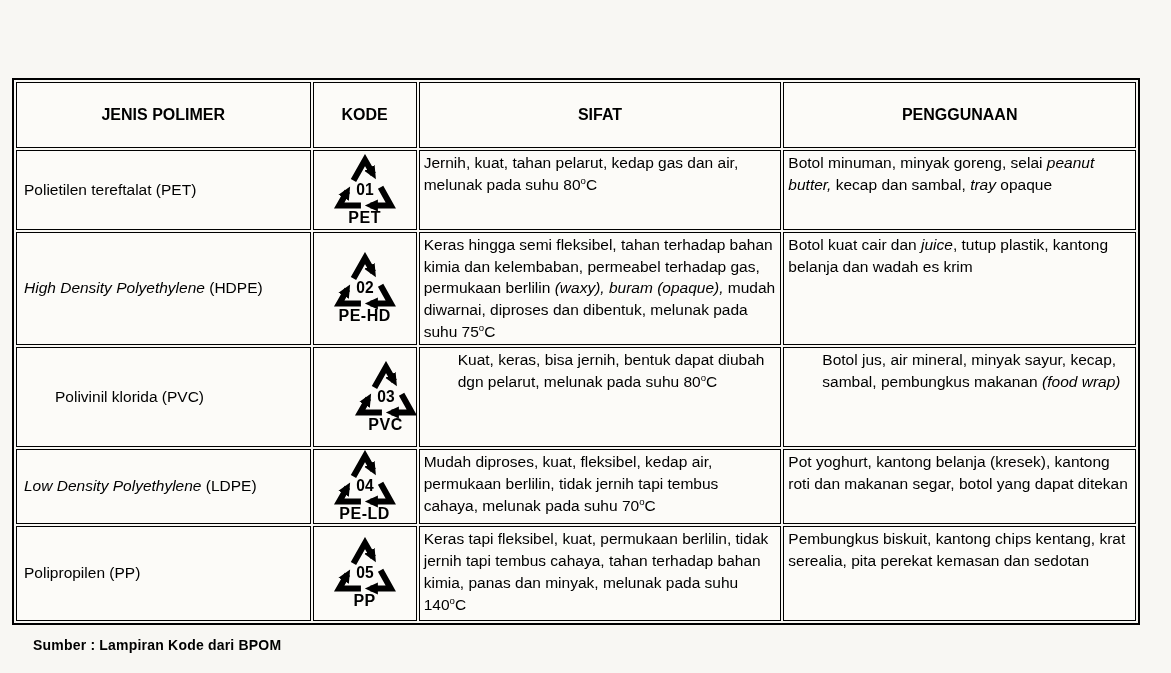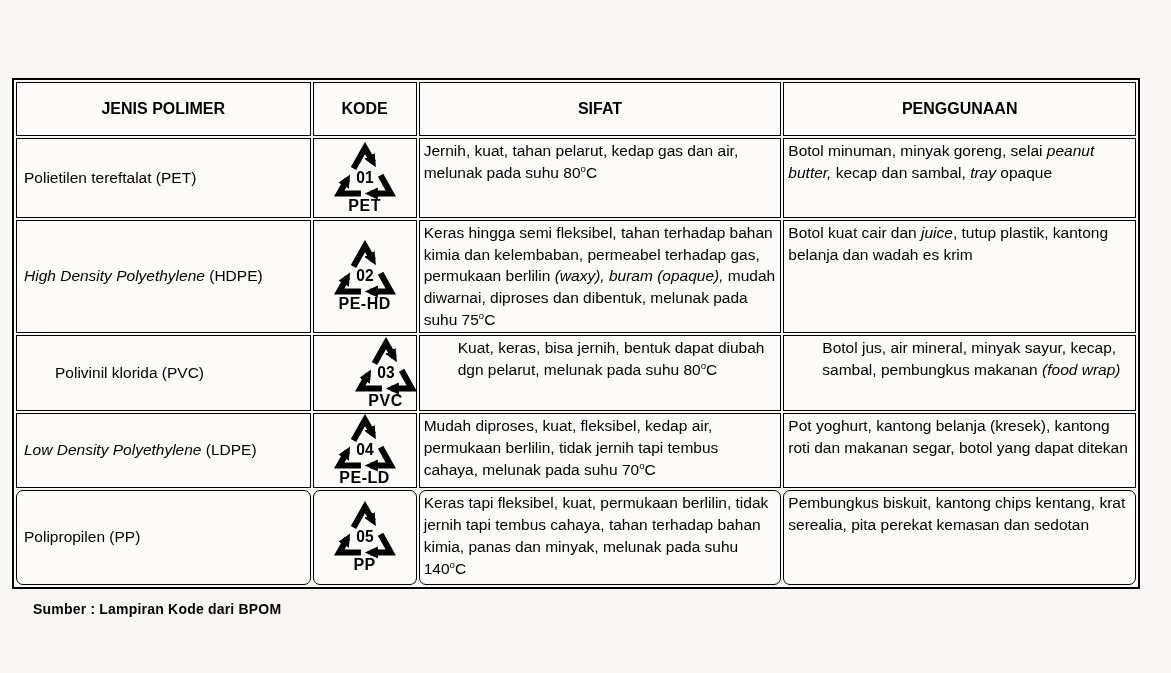--- a/index.html
+++ b/index.html
@@ -35,31 +35,31 @@
   }
   th, td {
     border: 1px solid #000;
     background: #fcfbf8;
     padding: 1px 4px 2px 4px;
     font-size: 15.5px;
     vertical-align: top;
     overflow: hidden;
   }
   th {
-    height: 54px;
+    height: 66px;
     vertical-align: middle;
     text-align: center;
     font-weight: bold;
     font-size: 16px;
   }
   tbody tr:nth-child(1) td { height: 80px; }
   tbody tr:nth-child(2) td { height: 111px; }
-  tbody tr:nth-child(3) td { height: 76px; padding-left: 38px; }
+  tbody tr:nth-child(3) td { height: 100px; padding-left: 38px; }
   tbody tr:nth-child(4) td { height: 65px; }
-  tbody tr:nth-child(5) td { height: 95px; border-radius: 7px; }
+  tbody tr:nth-child(5) td { height: 95px; }
   td.polymer {
     vertical-align: middle;
     padding-left: 7px;
   }
   td.code {
     vertical-align: middle;
     text-align: center;
     padding: 0;
   }
   td.props, td.uses {

